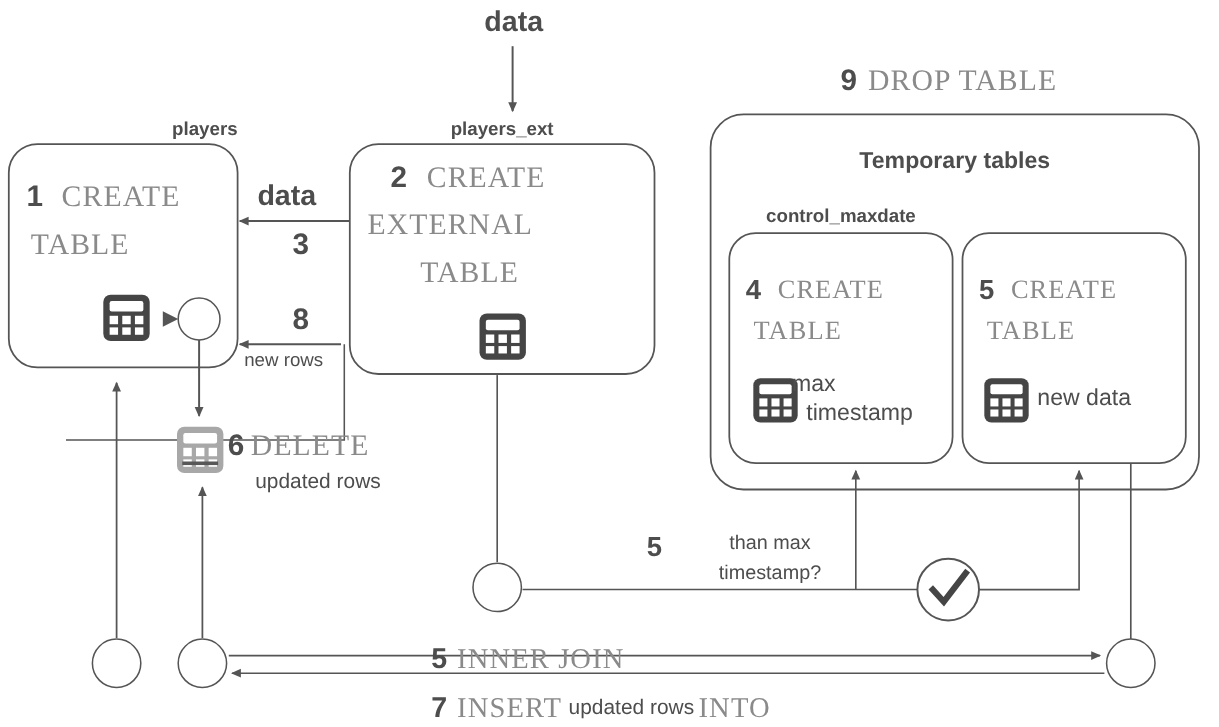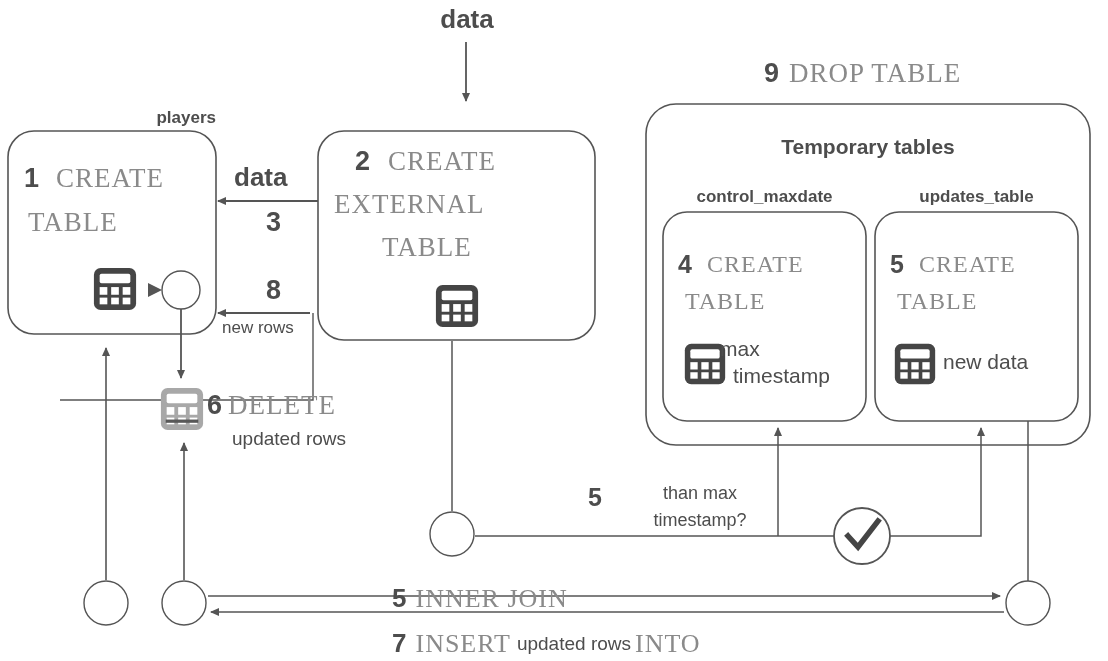--- a/index.html
+++ b/index.html
@@ -148,20 +148,21 @@
   </div>
 
   <div class="lbl sans box-title" style="left:8px;top:108px;width:208px;text-align:right;">players</div>
 
   <div class="lbl" style="left:24px;top:163px;">
     <span class="num numbig">1</span>
   </div>
   <div class="lbl serif sql" style="left:56px;top:163px;">CREATE</div>
   <div class="lbl serif sql" style="left:28px;top:207px;">TABLE</div>
 
+  <div class="lbl sans box-title" style="left:318px;top:108px;width:277px;text-align:center;">players_ext</div>
 
   <div class="lbl" style="left:355px;top:146px;">
     <span class="num numbig">2</span>
   </div>
   <div class="lbl serif sql" style="left:388px;top:146px;">CREATE</div>
   <div class="lbl serif sql" style="left:334px;top:189px;">EXTERNAL</div>
   <div class="lbl serif sql" style="left:382px;top:232px;">TABLE</div>
 
   <div class="lbl sans big-bold" style="left:234px;top:162px;">data</div>
   <div class="lbl num numbig" style="left:266px;top:207px;">3</div>
@@ -175,21 +176,20 @@
 
   <div class="lbl sans" style="left:646px;top:135px;width:444px;text-align:center;font-size:21px;">Temporary tables</div>
 
   <div class="lbl sans box-title" style="left:663px;top:187px;width:203px;text-align:center;">control_maxdate</div>
   <div class="lbl num" style="left:678px;top:250px;font-size:25px;">4</div>
   <div class="lbl serif sqlsm" style="left:707px;top:251px;">CREATE</div>
   <div class="lbl serif sqlsm" style="left:685px;top:288px;">TABLE</div>
   <div class="lbl sans-r" style="left:720px;top:337px;font-size:21px;">max</div>
   <div class="lbl sans-r" style="left:733px;top:364px;font-size:21px;">timestamp</div>
 
-  <div class="lbl sans box-title" style="left:875px;top:187px;width:203px;text-align:center;">updates_table</div>
   <div class="lbl num" style="left:890px;top:250px;font-size:25px;">5</div>
   <div class="lbl serif sqlsm" style="left:919px;top:251px;">CREATE</div>
   <div class="lbl serif sqlsm" style="left:897px;top:288px;">TABLE</div>
   <div class="lbl sans-r" style="left:943px;top:350px;font-size:21px;">new data</div>
 
   <div class="lbl num" style="left:588px;top:483px;font-size:25px;">5</div>
   <div class="lbl sans-r" style="left:620px;top:483px;width:160px;text-align:center;font-size:18px;">than max</div>
   <div class="lbl sans-r" style="left:620px;top:510px;width:160px;text-align:center;font-size:18px;">timestamp?</div>
 
   <div class="lbl" style="left:392px;top:583px;">

